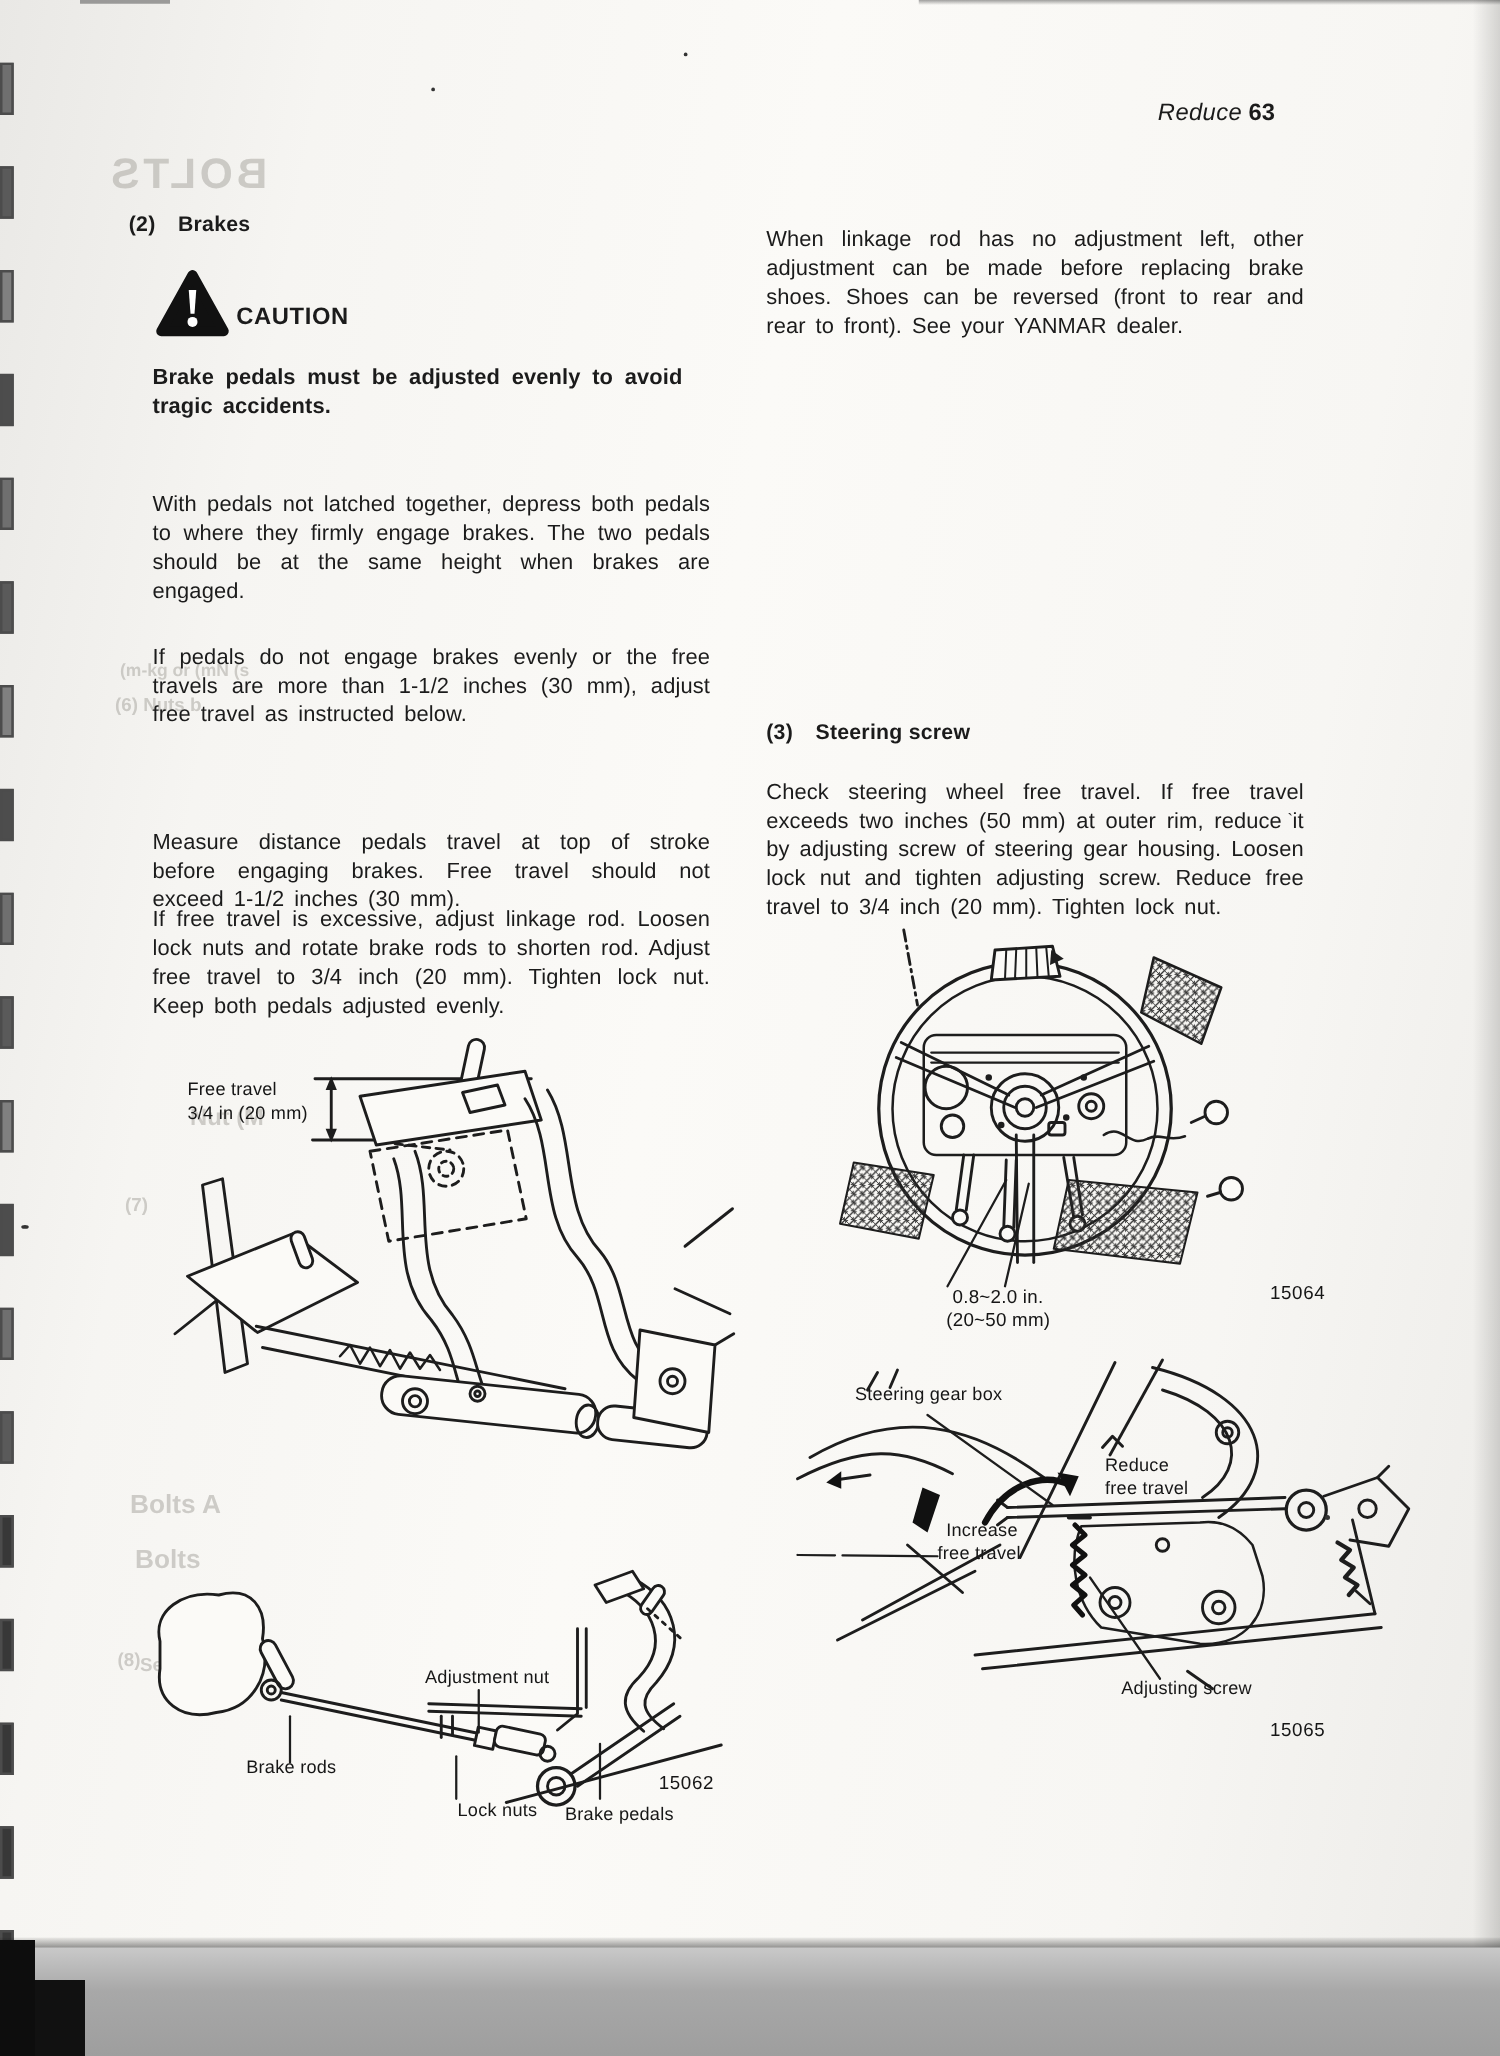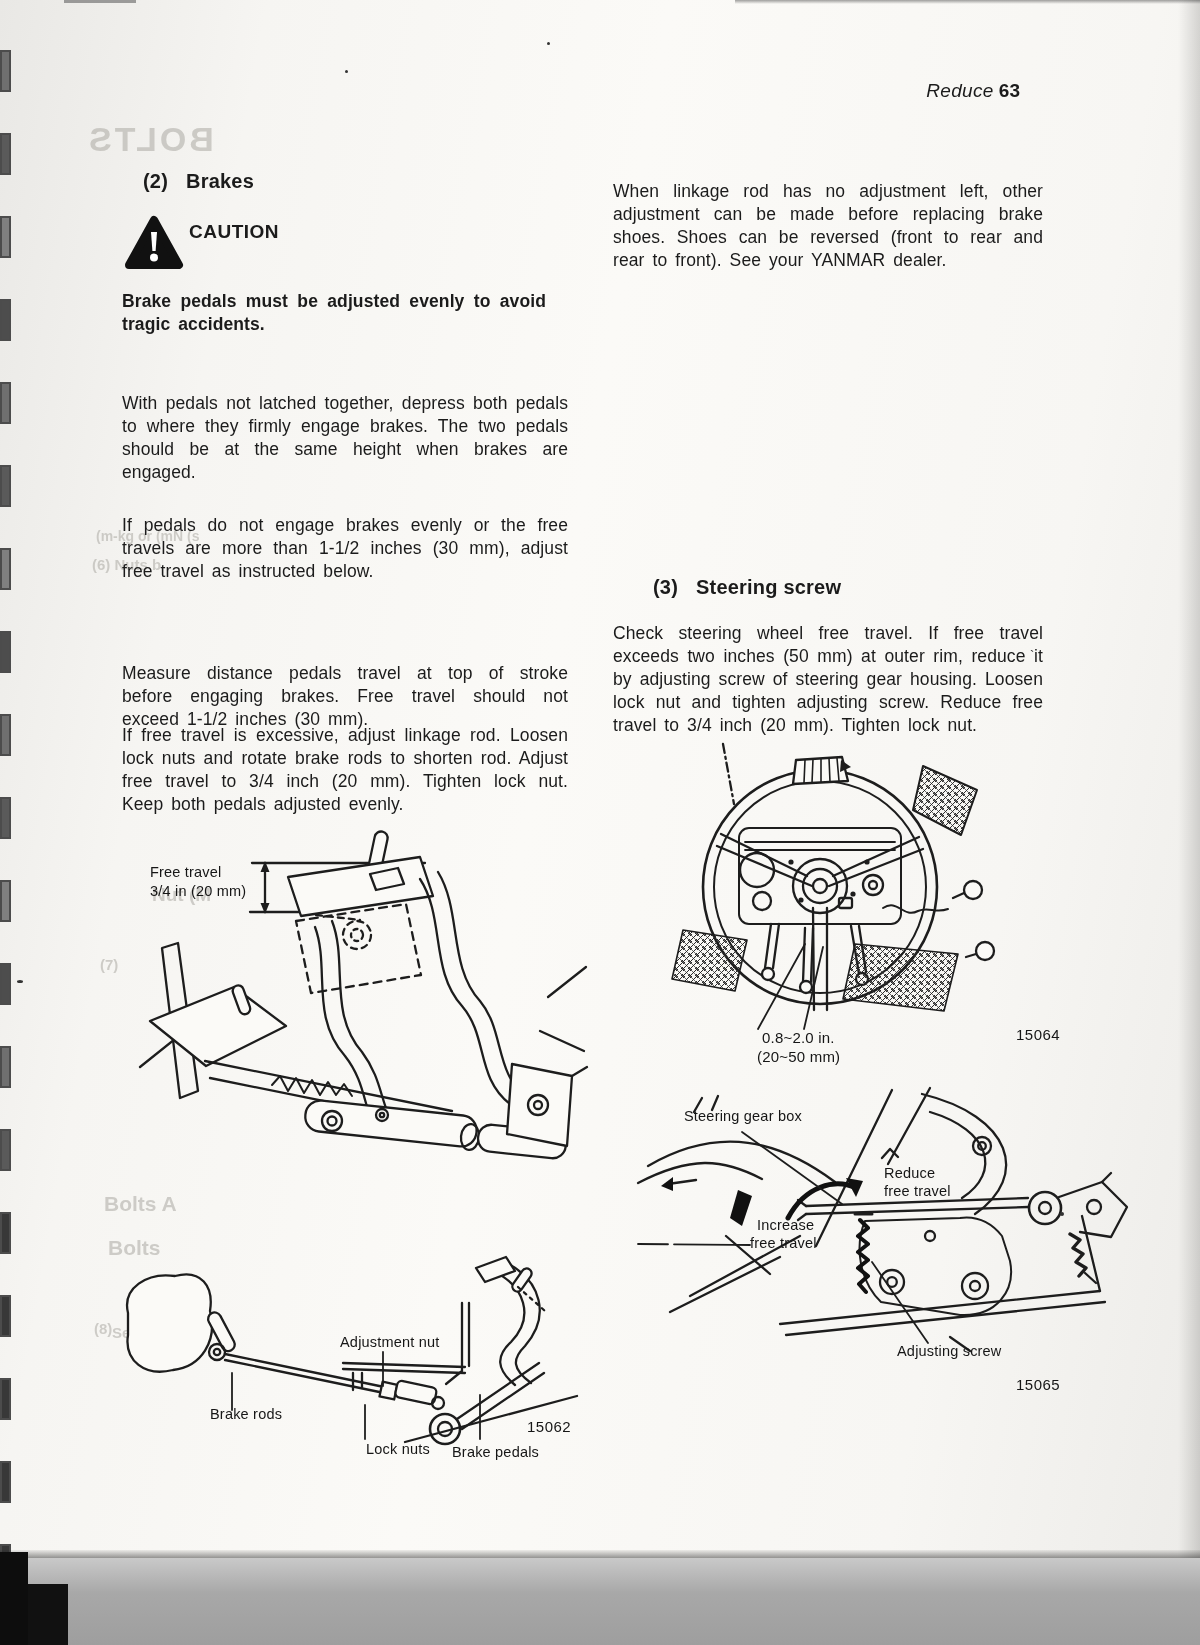--- a/index.html
+++ b/index.html
@@ -22,25 +22,25 @@
   .speck{position:absolute;border-radius:50%;background:#333;}
   
   .ghost{position:absolute;color:#b2b0aa;opacity:.6;filter:blur(.4px);font-weight:bold;white-space:nowrap;}
   .ghost.mirror{transform:scaleX(-1);}
   
   .hdr{position:absolute;top:80px;left:780px;width:240px;text-align:right;font-size:19px;}
   .hdr .svc{font-style:italic;letter-spacing:.3px;}
   .hdr .pg{font-weight:bold;}
   .para{position:absolute;font-size:17.5px;line-height:23px;text-align:justify;word-spacing:3px;letter-spacing:.1px;}
   .bold{font-weight:bold;}
-  .h-sec{position:absolute;font-size:20px;font-weight:bold;letter-spacing:.2px;margin-left:40px;}
+  .h-sec{position:absolute;font-size:17px;font-weight:bold;letter-spacing:.2px;}
   .h-sec .num{margin-right:18px;}
   .caution-row{position:absolute;left:125px;top:215px;width:300px;height:64px;}
   .caution-row .tri{position:absolute;left:0;top:0;}
-  .caution-row .cap{position:absolute;left:64px;top:6px;font-size:19px;font-weight:bold;letter-spacing:.5px;}
+  .caution-row .cap{position:absolute;left:64px;top:28px;font-size:19px;font-weight:bold;letter-spacing:.5px;}
   .fig-label{position:absolute;font-size:14.5px;letter-spacing:.2px;color:#161616;white-space:nowrap;}
   .fig-num{position:absolute;font-size:15px;letter-spacing:.5px;color:#161616;}
   svg{position:absolute;overflow:visible;}
   svg *{vector-effect:non-scaling-stroke;}
   .stray{position:absolute;font-size:13px;color:#333;}
 </style>
 </head>
 <body>
 
 <div class="page">
@@ -166,21 +166,21 @@
     <line x1="413" y1="32" x2="440" y2="56" stroke-dasharray="3 5"></line>
 
     <line x1="300" y1="187" x2="472" y2="141"></line>
 
     <line x1="278" y1="97" x2="278" y2="131" stroke-width="1.8"></line>
     <line x1="127" y1="118" x2="127" y2="155" stroke-width="1.8"></line>
     <line x1="260" y1="150" x2="260" y2="184" stroke-width="1.8"></line>
     <line x1="375" y1="140" x2="375" y2="184" stroke-width="1.8"></line>
   </svg>
   <span class="fig-label" style="left:340px;top:1334px;">Adjustment nut</span>
-  <span class="fig-label" style="left:210px;top:1406px;text-align:center;">Brake rods</span>
+  <span class="fig-label" style="left:197px;top:1406px;text-align:center;">Brake rods</span>
   <span class="fig-label" style="left:366px;top:1441px;">Lock nuts</span>
   <span class="fig-label" style="left:452px;top:1444px;">Brake pedals</span>
   <span class="fig-num" style="left:527px;top:1418px;">15062</span>
 
   <p class="para" style="left:613px;top:162px;width:430px;">When linkage rod has no adjustment left, other adjustment can be made before replacing brake shoes.   Shoes can be reversed (front to rear and rear to front). See your YANMAR dealer.</p>
 
   <div class="h-sec" style="left:613px;top:576px;">
     <span class="num">(3)</span><span>Steering screw</span>
   </div>
   <p class="para" style="left:613px;top:604px;width:430px;">Check steering wheel free travel.  If free travel exceeds two inches (50 mm) at outer rim, reduce it by adjusting screw of steering gear housing. Loosen lock nut and tighten adjusting screw. Reduce free travel to 3/4 inch (20 mm).  Tighten lock nut.</p>

